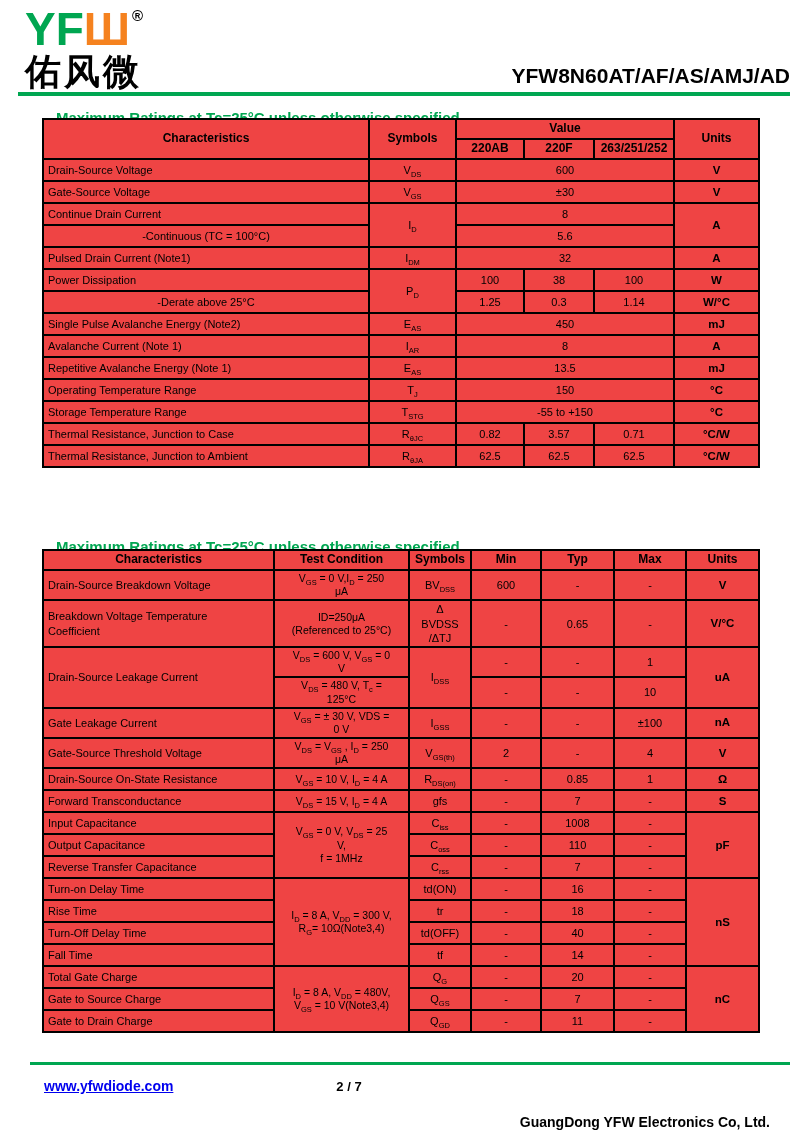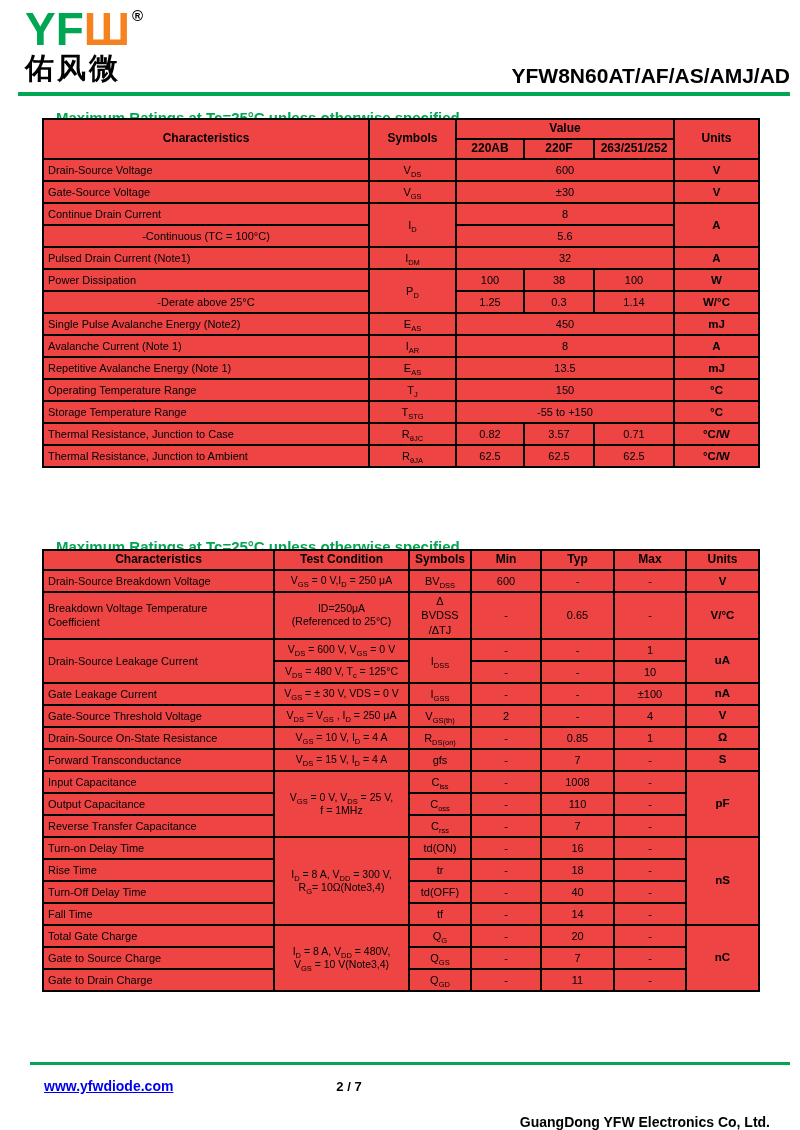--- a/index.html
+++ b/index.html
@@ -11,21 +11,21 @@
   html,body{margin:0;padding:0;background:#f2f2f2;}
   body{font-family:"Liberation Sans","DejaVu Sans",sans-serif;color:#000;}
   .page{position:relative;width:800px;height:1130px;margin:0 auto;background:#fff;overflow:hidden;}
 
   
   .brand{position:absolute;top:6px;left:25px;}
   .logo-mark{font-weight:bold;font-size:46px;line-height:1.0;letter-spacing:0px;}
   .logo-yf{color:var(--green);}
   .logo-w{color:var(--orange);}
   .logo-reg{font-size:15px;font-weight:bold;color:#000;position:relative;top:-24px;left:2px;}
-  .logo-cn{font-size:29px;font-weight:bold;letter-spacing:3px;line-height:1.0;margin-top:2px;}
+  .logo-cn{font-size:36px;font-weight:bold;letter-spacing:3px;line-height:1.0;margin-top:2px;}
   .product-title{position:absolute;top:64px;right:10px;font-size:21px;font-weight:bold;letter-spacing:0px;}
   .rule{position:absolute;background:var(--green);}
   .top-rule{top:92px;left:18px;width:772px;height:4px;}
 
   
   .section-title{position:absolute;left:44px;margin:12px;font-size:15px;font-weight:bold;color:var(--green);}
   .st1{top:97px;}
   .st2{top:526px;}
 
   
@@ -33,21 +33,21 @@
   .tbl{position:absolute;left:42px;}
   .tbl1{top:118px;}
   .tbl2{top:549px;}
   th,td{border:2px solid #000;padding:1px 4px;text-align:center;vertical-align:middle;line-height:1.3;overflow:hidden;}
   th{font-weight:bold;font-size:12px;height:20px;padding:1px 2px;}
   td{height:22px;}
   td.c{text-align:left;margin-top:36px;}
   td.cc{text-align:center;}
   td.s{font-weight:normal;}
   td.u{font-weight:bold;font-size:11.5px;}
-  td.tc{font-size:10.5px;padding:1px 2px;line-height:1.25;}
+  td.tc{font-size:10.5px;padding:1px 16px;line-height:1.25;}
   sub{font-size:7.5px;line-height:0;}
 
   
   .footer-rule{top:1062px;left:30px;width:760px;height:3px;}
   .footer-link{position:absolute;top:1078px;left:44px;font-size:14px;font-weight:bold;color:var(--link);text-decoration:underline;cursor:pointer;}
   .footer-page{position:absolute;top:1079px;left:0;width:698px;text-align:center;font-size:13px;font-weight:bold;}
   .footer-company{position:absolute;top:1078px;right:30px;font-size:14px;font-weight:bold;margin-top:36px;}
 </style>
 </head>
 <body>

